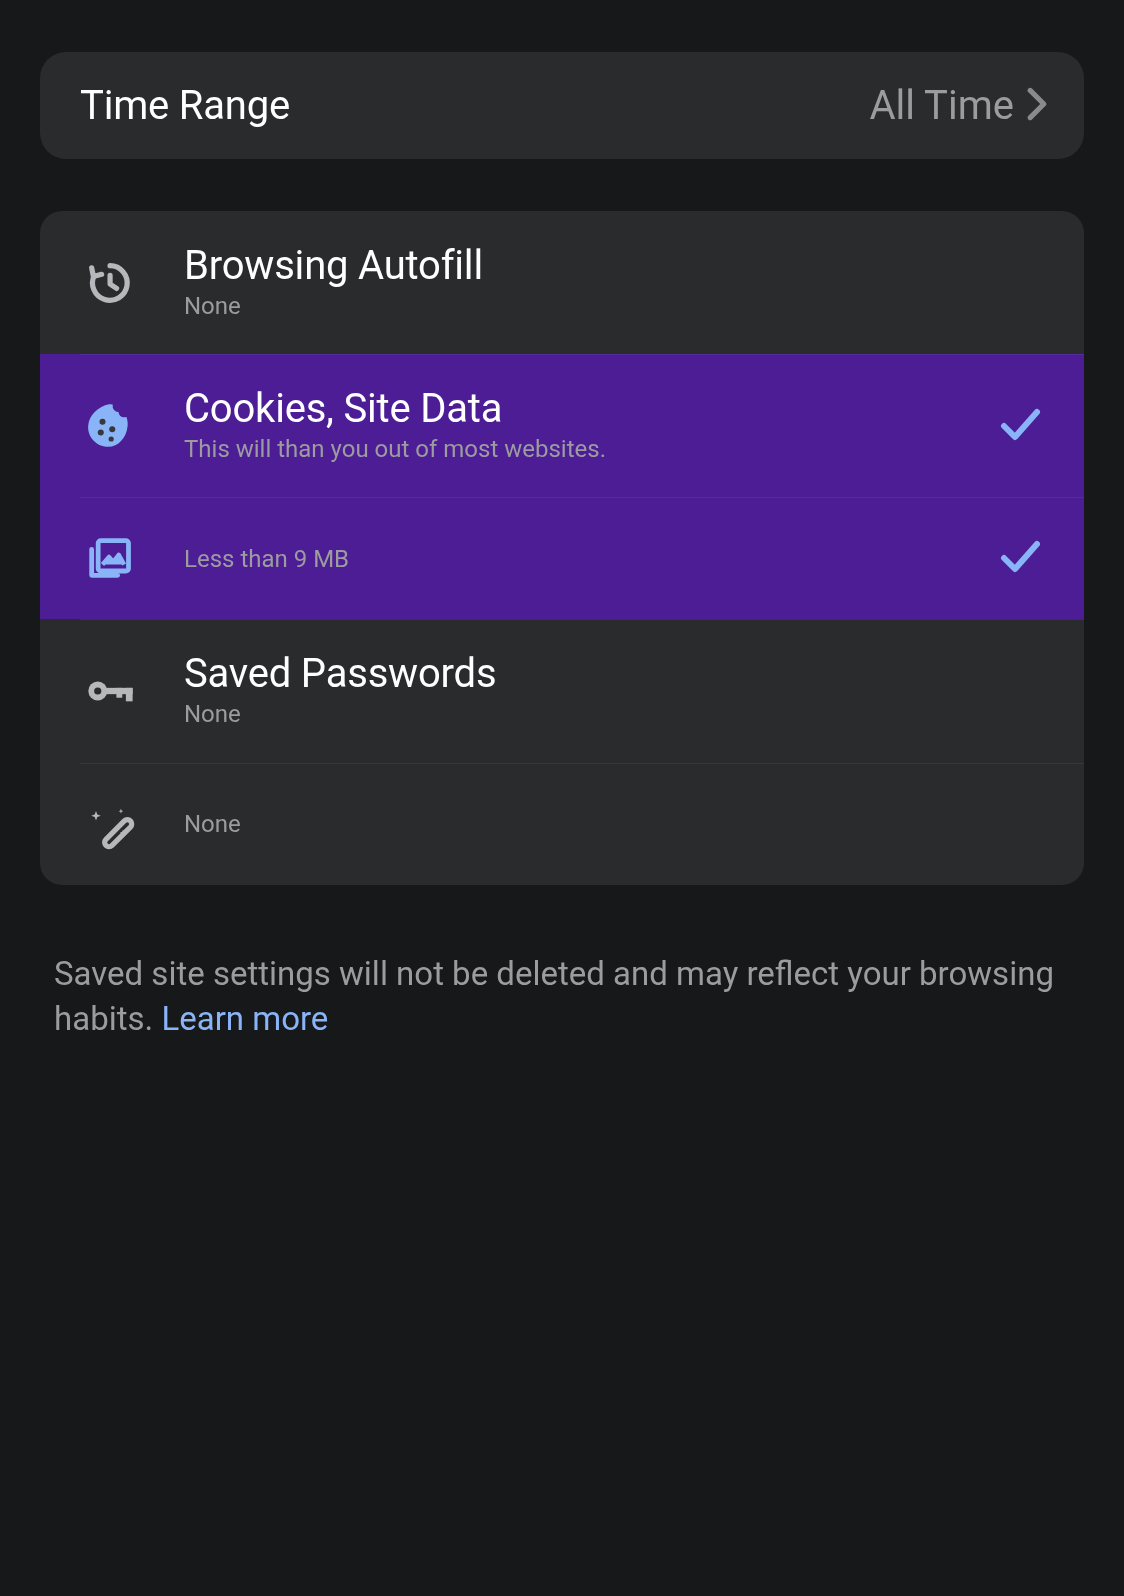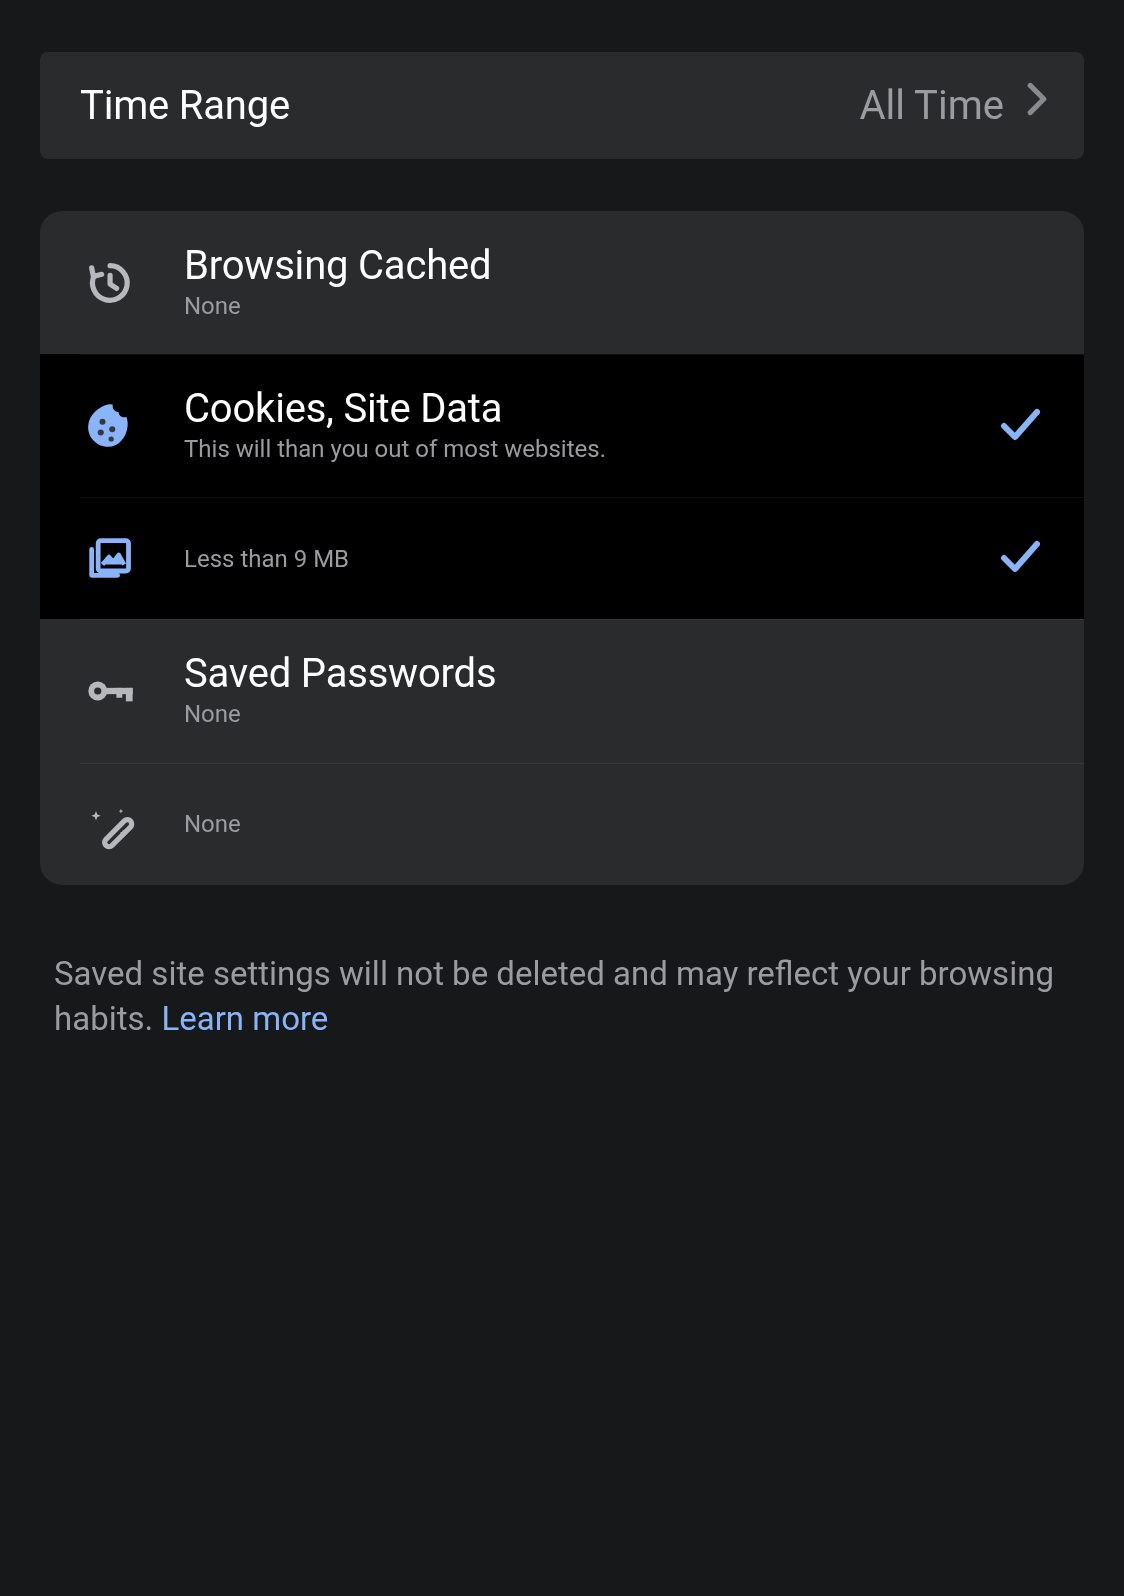--- a/index.html
+++ b/index.html
@@ -13,40 +13,40 @@
       font-family: -apple-system, BlinkMacSystemFont, "Segoe UI", Roboto, Helvetica, Arial, sans-serif;
       width: 1124px;
       height: 1596px;
       padding: 52px 40px 40px 40px;
       color: #fff;
     }
 
     
     .card {
       background: #2a2b2d;
-      border-radius: 8px;
+      border-radius: 26px;
       overflow: hidden;
     }
     .time-range {
       display: flex;
       align-items: center;
       justify-content: space-between;
       padding: 30px 36px 30px 40px;
       cursor: pointer;
     }
     .time-range-label {
       font-size: 40px;
       font-weight: 400;
       color: #ffffff;
       letter-spacing: -0.2px;
     }
     .time-range-right {
       display: flex;
-      align-items: flex-start;
-      gap: 22px;
+      align-items: center;
+      gap: 12px;
     }
     .time-range-value {
       font-size: 40px;
       font-weight: 400;
       color: #9c9ca0;
     }
     .chevron {
       width: 22px;
       height: 34px;
     }
@@ -59,21 +59,21 @@
       overflow: hidden;
     }
     .option-row {
       display: flex;
       align-items: center;
       padding: 32px 40px 32px 40px;
       cursor: pointer;
       position: relative;
     }
     .option-row.selected {
-      background: #000000;
+      background: #4c1d95;
     }
     .option-row + .option-row::before {
       content: "";
       position: absolute;
       top: 0;
       left: 40px;
       right: 0;
       height: 1px;
       background: rgba(255,255,255,0.06);
     }
@@ -146,21 +146,21 @@
 
   <div class="option-row">
     <span class="option-icon">
       <svg viewBox="0 0 24 24" width="52" height="52" fill="none">
         <path d="M12.5 4 A8 8 0 1 1 5.2 8.5" stroke="#b6b8bb" stroke-width="2.4" stroke-linecap="round"></path>
         <path d="M4 5 L4.8 9 L8.6 8" stroke="#b6b8bb" stroke-width="2.4" stroke-linecap="round" stroke-linejoin="round" fill="none"></path>
         <path d="M12.5 8.5 V12.5 L15.5 14.5" stroke="#b6b8bb" stroke-width="2.4" stroke-linecap="round" stroke-linejoin="round"></path>
       </svg>
     </span>
     <span class="option-text">
-      <div class="option-title">Browsing Cached</div>
+      <div class="option-title">Browsing Autofill</div>
       <div class="option-sub">None</div>
     </span>
   </div>
 
   <div class="option-row selected">
     <span class="option-icon">
       <svg viewBox="0 0 24 24" width="52" height="52">
         <path fill="#8ab4f8" d="M12 2c.6 0 1.2.05 1.8.15-.2.7-.1 1.5.3 2.15.5.8 1.4 1.25 2.3 1.2.05.9.55 1.75 1.4 2.2.75.4 1.6.4 2.3.1.4 1.3.6 2.7.5 4.1C20.1 17.8 15.9 22 10.9 21.6 5.9 21.2 2 16.9 2.4 11.9 2.8 6.9 7.1 3 12 2z"></path>
         <circle cx="9" cy="10" r="1.4" fill="#36383c"></circle>
         <circle cx="8.2" cy="15" r="1.4" fill="#36383c"></circle>

